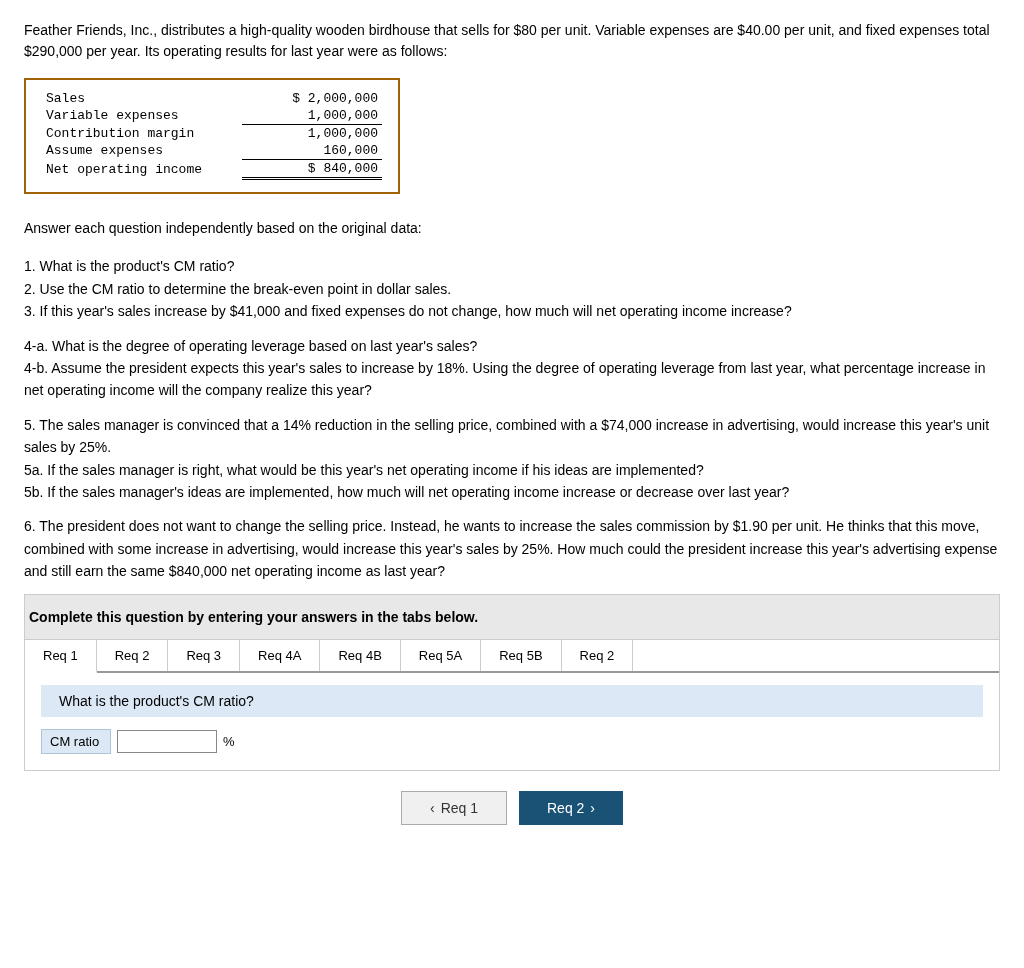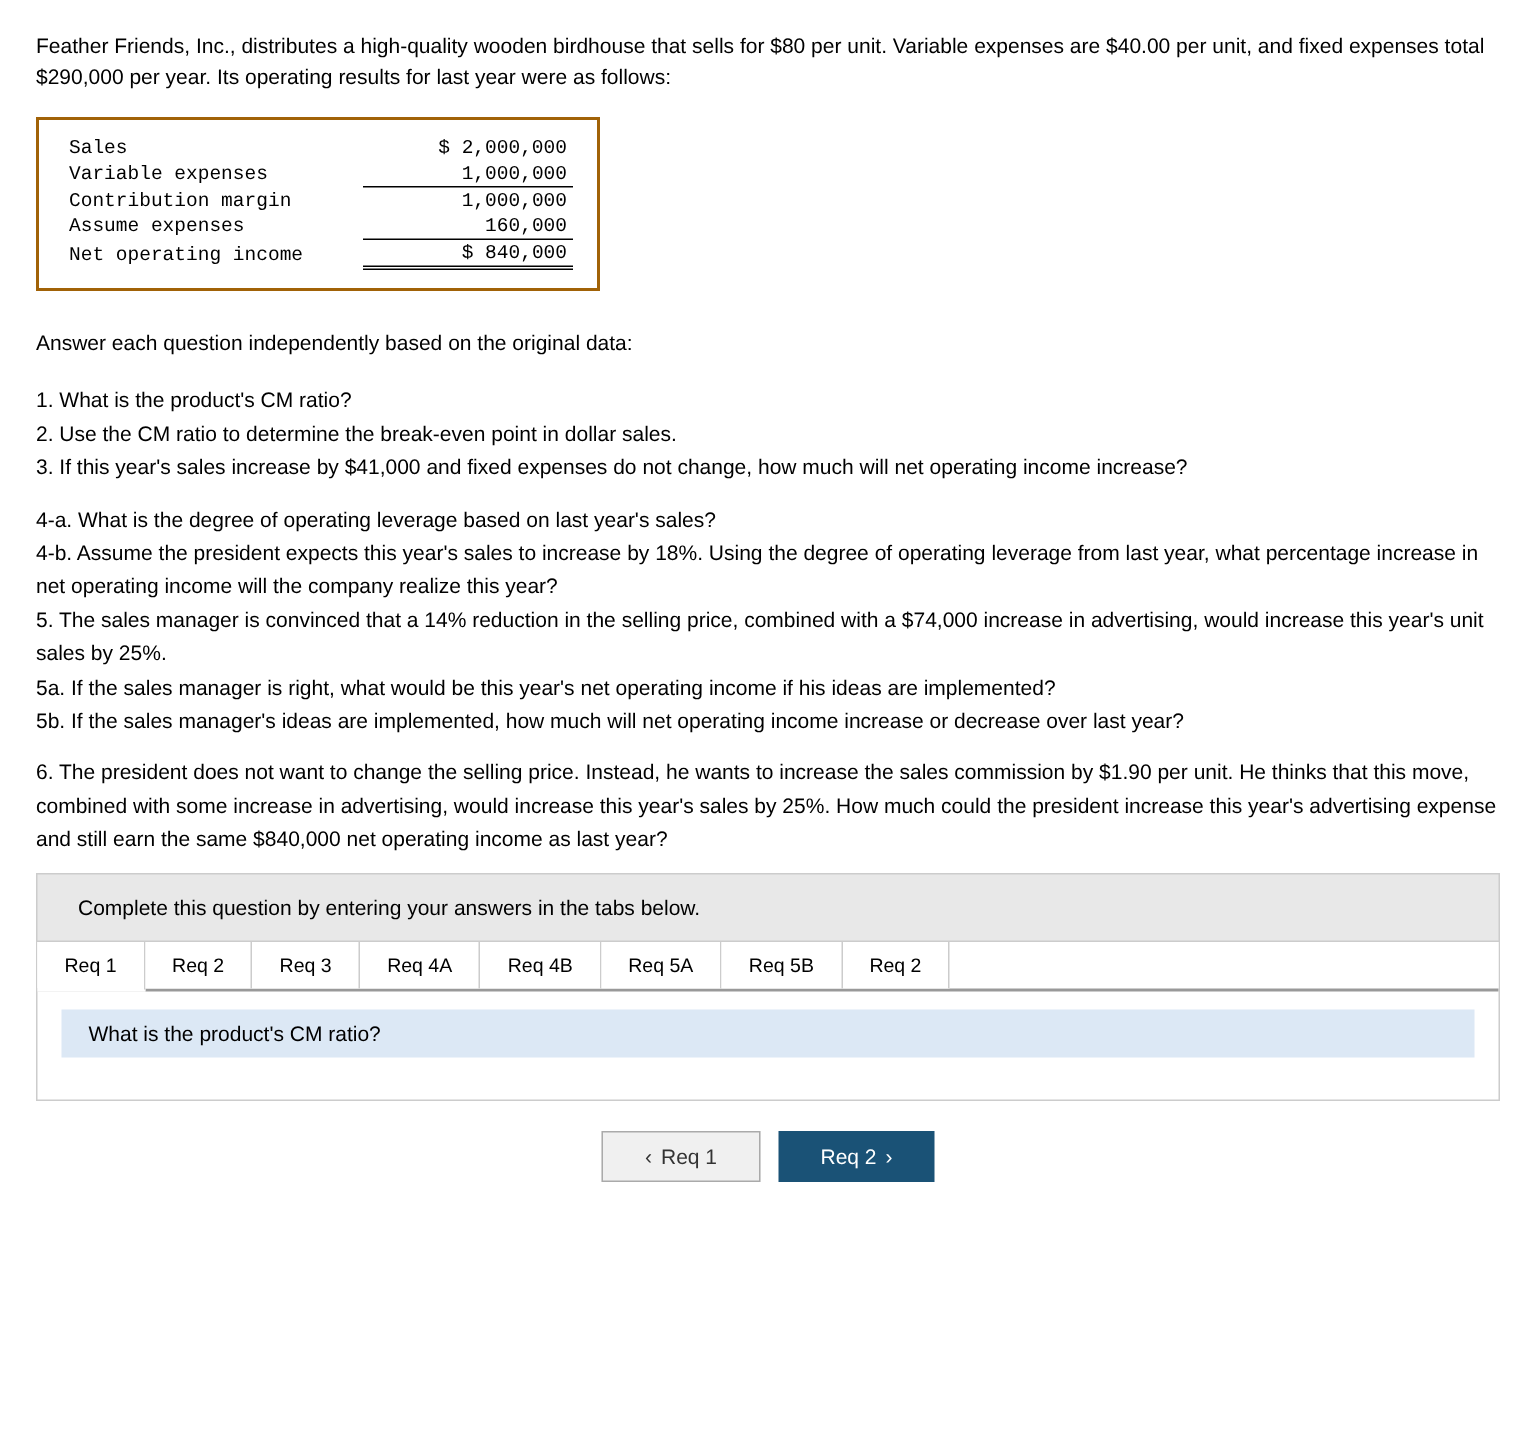--- a/index.html
+++ b/index.html
@@ -70,22 +70,22 @@
     }
 
     .question-block {
       margin-bottom: 12px;
       line-height: 1.6;
     }
 
     .complete-box {
       background: #e8e8e8;
       border: 1px solid #ccc;
-      padding: 14px 27px;
-      font-weight: normal;
+      padding: 14px 4px;
+      font-weight: bold;
       font-size: 14px;
       margin-bottom: 0;
       text-align: left;
     }
 
     .tabs-container {
       border: 1px solid #ccc;
       border-top: none;
       background: #fff;
     }
@@ -228,21 +228,21 @@
 
 <br>
 
 
 <div class="required-section">
   <p>Answer each question independently based on the original data:</p>
 </div>
 
 <div id="questions-block" class="question-block">
     <p style="margin-bottom: 12px; line-height: 1.6;">1. What is the product's CM ratio?<br>2. Use the CM ratio to determine the break-even point in dollar sales.<br>3. If this year's sales increase by $41,000 and fixed expenses do not change, how much will net operating income increase?</p>
-    <p style="margin-bottom: 0; line-height: 1.6;">4-a. What is the degree of operating leverage based on last year's sales?<br>4-b. Assume the president expects this year's sales to increase by 18%. Using the degree of operating leverage from last year, what percentage increase in net operating income will the company realize this year?</p>
+    <p style="margin-bottom: 12px; line-height: 1.6;">4-a. What is the degree of operating leverage based on last year's sales?<br>4-b. Assume the president expects this year's sales to increase by 18%. Using the degree of operating leverage from last year, what percentage increase in net operating income will the company realize this year?</p>
     <p style="margin-bottom: 12px; line-height: 1.6;">5. The sales manager is convinced that a 14% reduction in the selling price, combined with a $74,000 increase in advertising, would increase this year's unit sales by 25%.<br>5a. If the sales manager is right, what would be this year's net operating income if his ideas are implemented?<br>5b. If the sales manager's ideas are implemented, how much will net operating income increase or decrease over last year?</p>
     <p style="margin-bottom: 12px; line-height: 1.6;">6. The president does not want to change the selling price. Instead, he wants to increase the sales commission by $1.90 per unit. He thinks that this move, combined with some increase in advertising, would increase this year's sales by 25%. How much could the president increase this year's advertising expense and still earn the same $840,000 net operating income as last year?</p>
   </div>
 
 
 <div class="complete-box">Complete this question by entering your answers in the tabs below.</div>
 
 
 <div class="tabs-container">
   <div class="tabs-row" id="tabs-row">
@@ -252,20 +252,25 @@
       <div class="tab">Req 4A</div>
       <div class="tab">Req 4B</div>
       <div class="tab">Req 5A</div>
       <div class="tab">Req 5B</div>
       <div class="tab">Req 2</div>
     </div>
 
   <div class="tab-content">
     <div class="tab-question">What is the product's CM ratio?</div>
 
+    <div class="input-row">
+      <span class="input-label">CM ratio</span>
+      <input class="input-field" type="text" value="" style="">
+      <span class="input-suffix">%</span>
+    </div>
   </div>
 </div>
 
 
 <div class="nav-buttons">
   <button class="nav-btn secondary">
     <span>‹</span>
     <span>Req 1</span>
   </button>
   <button class="nav-btn primary">

